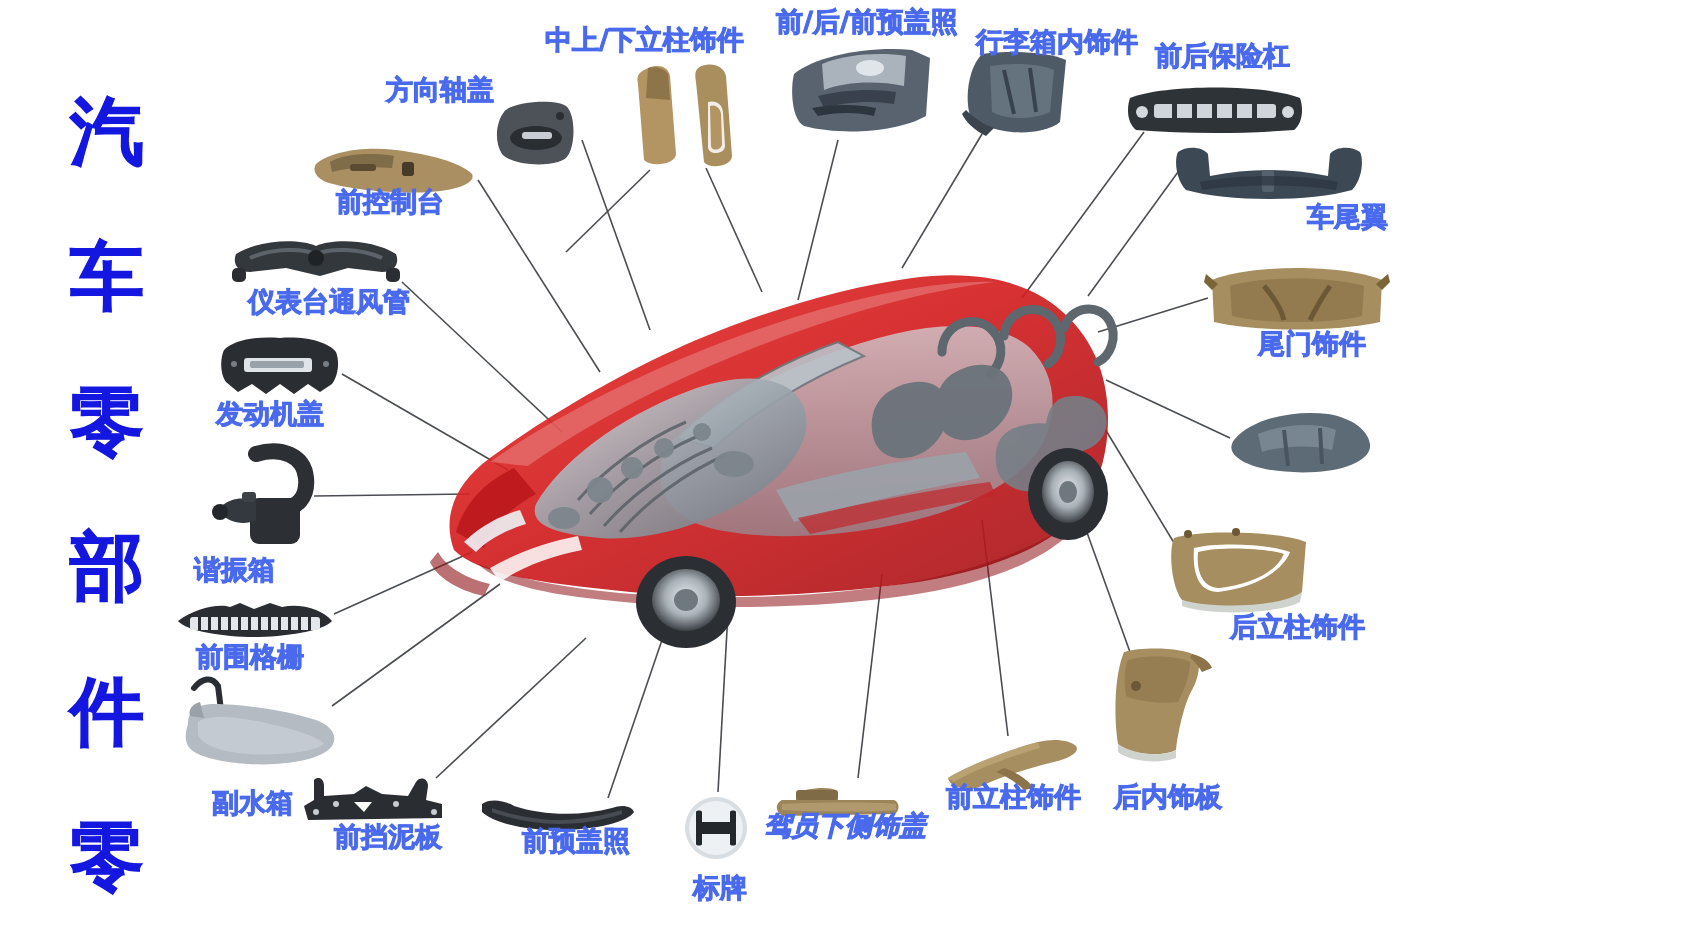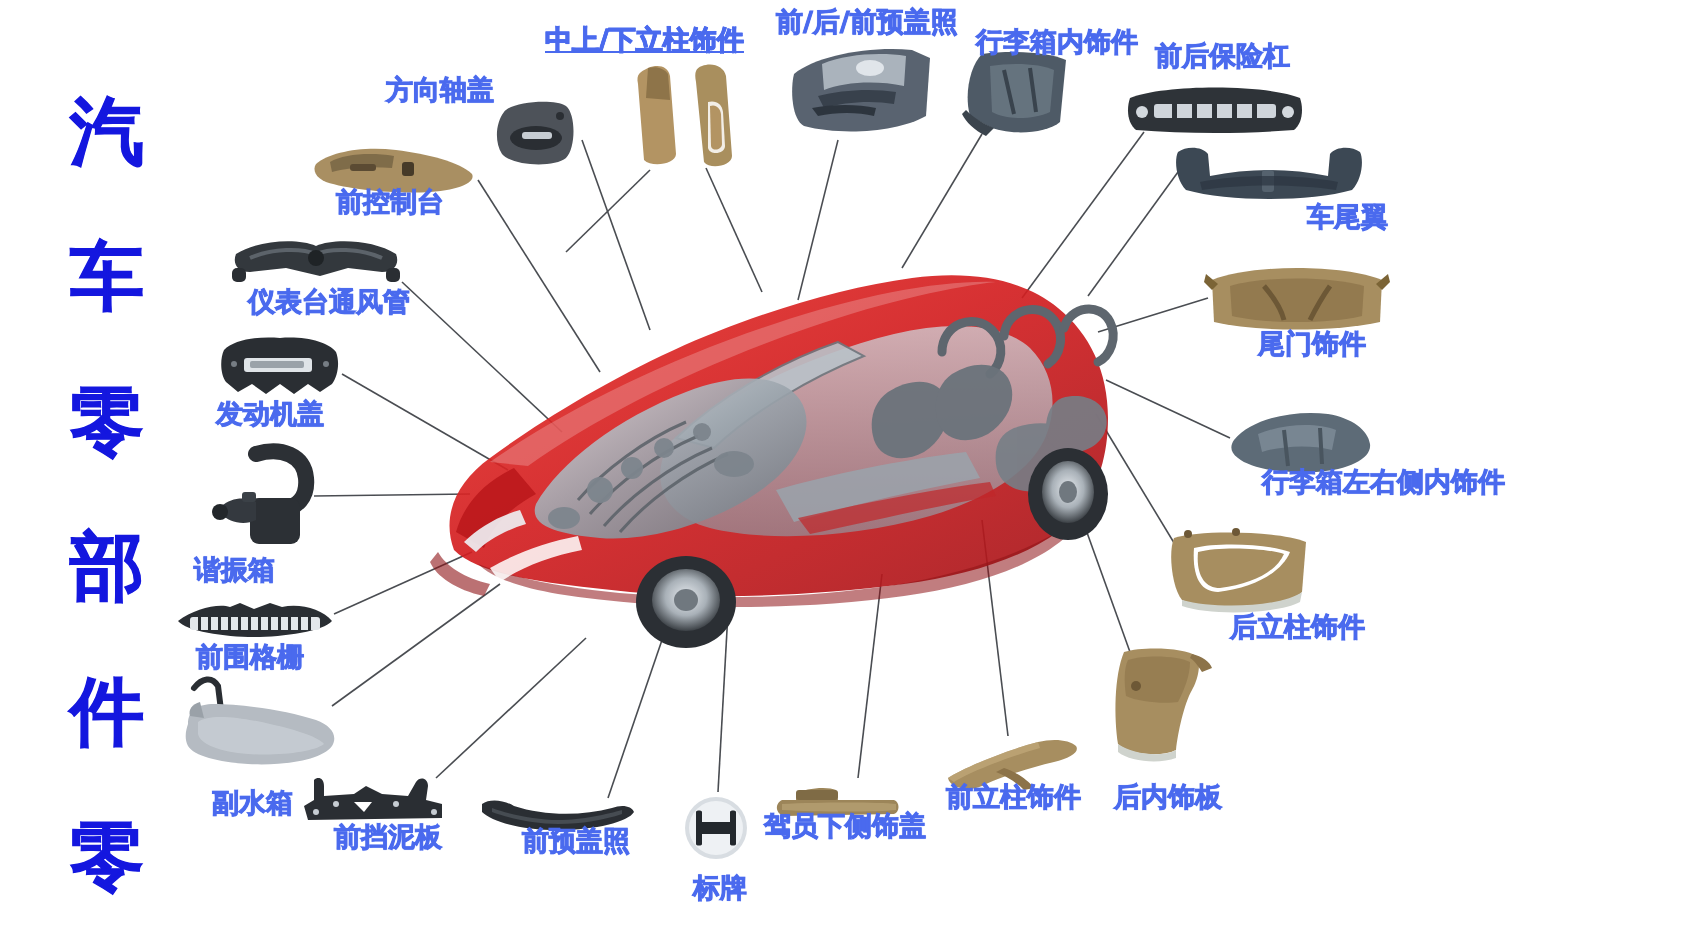--- a/index.html
+++ b/index.html
@@ -381,38 +381,37 @@
   <div class="part" style="left:682px;top:794px;">
     <svg width="68" height="68" viewBox="0 0 68 68">
       <circle cx="34" cy="34" r="31" fill="#d8dde2"></circle>
       <circle cx="34" cy="34" r="27" fill="#eef1f4"></circle>
       <path d="M14,18 C14,16 20,16 20,18 L20,28 L48,28 L48,18 C48,16 54,16 54,18
                L54,50 C54,52 48,52 48,50 L48,40 L20,40 L20,50 C20,52 14,52 14,50 Z" fill="#23282d"></path>
       <path d="M18,20 L18,48 M50,20 L50,48" stroke="#23282d" stroke-width="4"></path>
     </svg>
   </div>
 
-  <div class="lbl" style="left:545px;top:26px;text-decoration:underline;">中上/下立柱饰件</div>
+  <div class="lbl" style="left:545px;top:26px;">中上/下立柱饰件</div>
   <div class="lbl" style="left:776px;top:8px;">前/后/前预盖照</div>
   <div class="lbl" style="left:976px;top:28px;">行李箱内饰件</div>
   <div class="lbl" style="left:1155px;top:42px;text-align:right;">前后保险杠</div>
   <div class="lbl" style="left:386px;top:76px;">方向轴盖</div>
   <div class="lbl" style="left:336px;top:188px;">前控制台</div>
   <div class="lbl" style="left:1287px;top:203px;margin-left:20px;">车尾翼</div>
   <div class="lbl" style="left:248px;top:288px;">仪表台通风管</div>
   <div class="lbl" style="left:1258px;top:330px;">尾门饰件</div>
   <div class="lbl" style="left:216px;top:400px;">发动机盖</div>
-  <div class="lbl" style="left:1262px;top:468px;">行李箱左右侧内饰件</div>
   <div class="lbl" style="left:194px;top:556px;">谐振箱</div>
   <div class="lbl" style="left:196px;top:643px;">前围格栅</div>
   <div class="lbl" style="left:1230px;top:613px;">后立柱饰件</div>
   <div class="lbl" style="left:1114px;top:783px;">后内饰板</div>
   <div class="lbl" style="left:212px;top:789px;">副水箱</div>
   <div class="lbl" style="left:946px;top:783px;text-align:center;">前立柱饰件</div>
-  <div class="lbl" style="left:764px;top:812px;">驾员下侧饰盖</div>
+  <div class="lbl" style="left:764px;top:812px;font-style:italic;">驾员下侧饰盖</div>
   <div class="lbl" style="left:334px;top:823px;">前挡泥板</div>
   <div class="lbl" style="left:522px;top:827px;">前预盖照</div>
   <div class="lbl" style="left:693px;top:874px;">标牌</div>
 
   <div class="part" style="left:174px;top:599px;">
     <svg width="162" height="40" viewBox="0 0 162 40">
       <path d="M4,22 C20,10 44,4 56,8 L66,4 L80,10 L96,4 L108,8 C126,4 148,10 158,22
                C150,32 110,38 80,38 C50,38 12,32 4,22 Z" fill="#2a2e33"></path>
       <rect x="16" y="18" width="130" height="13" rx="3" fill="#e3e7eb"></rect>
       <g fill="#2a2e33">

